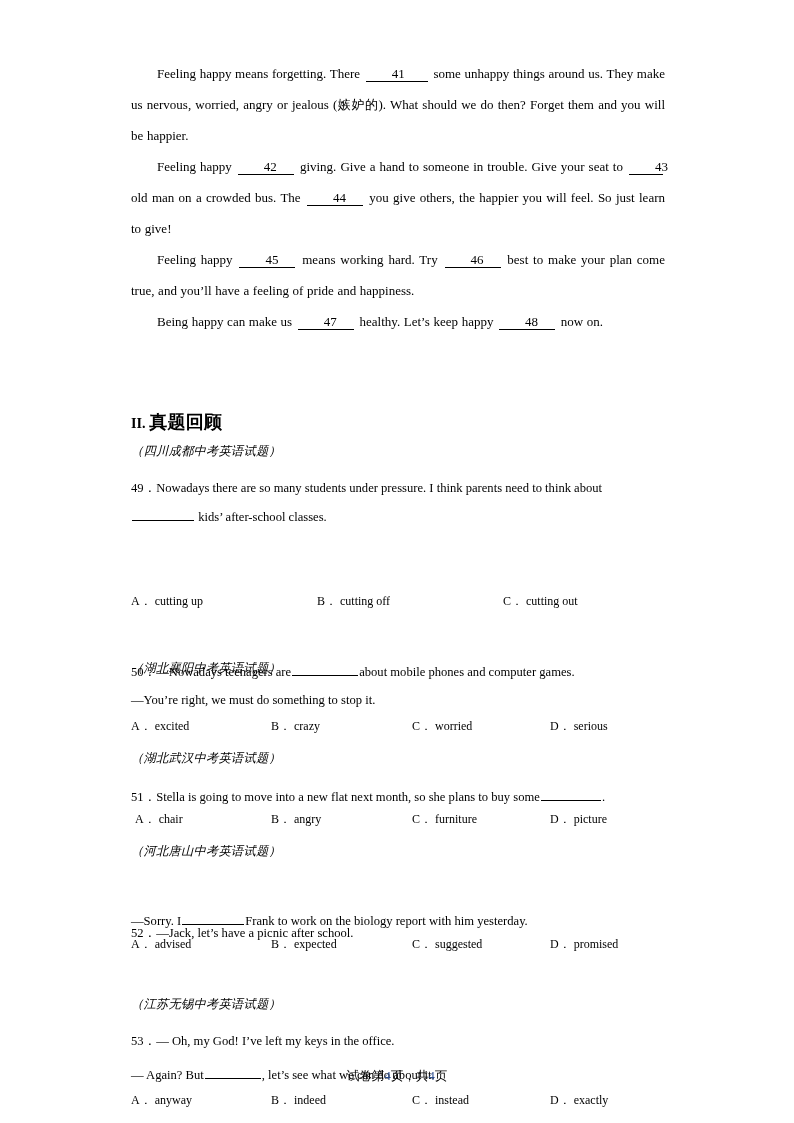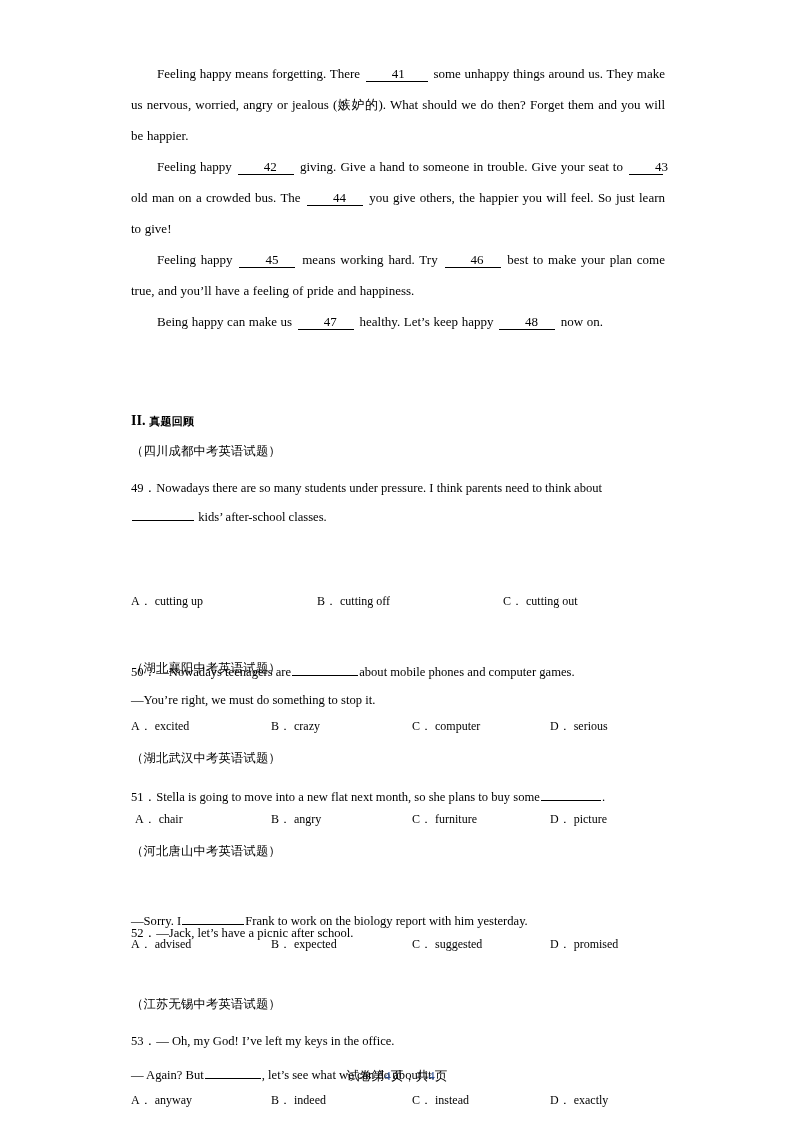--- a/index.html
+++ b/index.html
@@ -56,31 +56,32 @@
     font-size: 14.2px;
     font-weight: bold;
     margin: 0;
     padding: 0;
     line-height: 1;
     font-family: "Liberation Serif", "DejaVu Serif", serif;
   }
   .section-heading .cn {
     font-family: "DejaVu Sans", sans-serif;
     font-weight: bold;
-    font-size: 11px;
+    font-size: 18px;
     letter-spacing: 0.3px;
   }
 
   .source-line {
     font-family: "DejaVu Sans", sans-serif;
     font-size: 12.3px;
     line-height: 1;
     margin: 0;
     padding: 0;
     letter-spacing: 0.2px;
+    font-style: italic;
   }
 
   
   .q-stem {
     font-size: 12.6px;
     line-height: 1;
     margin: 0;
     white-space: nowrap;
   }
   .q-num { letter-spacing: 0px; }
@@ -184,21 +185,21 @@
     </div>
     <div class="row q-stem" style="top:636px;">—You’re right, we must do something to stop it.</div>
     <div class="row options" style="top:662px; width:534px;">
       <span class="opt" style="left:0px;">
         <span class="lab">A．</span><span class="txt">excited</span>
       </span>
       <span class="opt" style="left:140px;">
         <span class="lab">B．</span><span class="txt">crazy</span>
       </span>
       <span class="opt" style="left:281px;">
-        <span class="lab">C．</span><span class="txt">computer</span>
+        <span class="lab">C．</span><span class="txt">worried</span>
       </span>
       <span class="opt" style="left:419px;">
         <span class="lab">D．</span><span class="txt">serious</span>
       </span>
     </div>
 
     <div class="row source-line" style="top:694px;">（湖北武汉中考英语试题）</div>
 
     <div class="row q-stem" style="top:730px;">
       <span class="q-num">51．</span><span>Stella is going to move into a new flat next month, so she plans to buy some</span><span class="inline-blank ib-60"></span><span>.</span>

